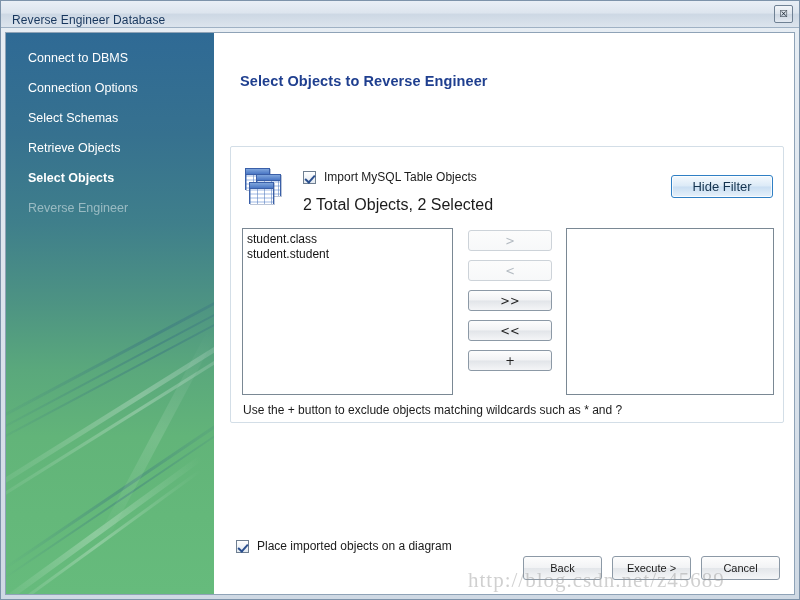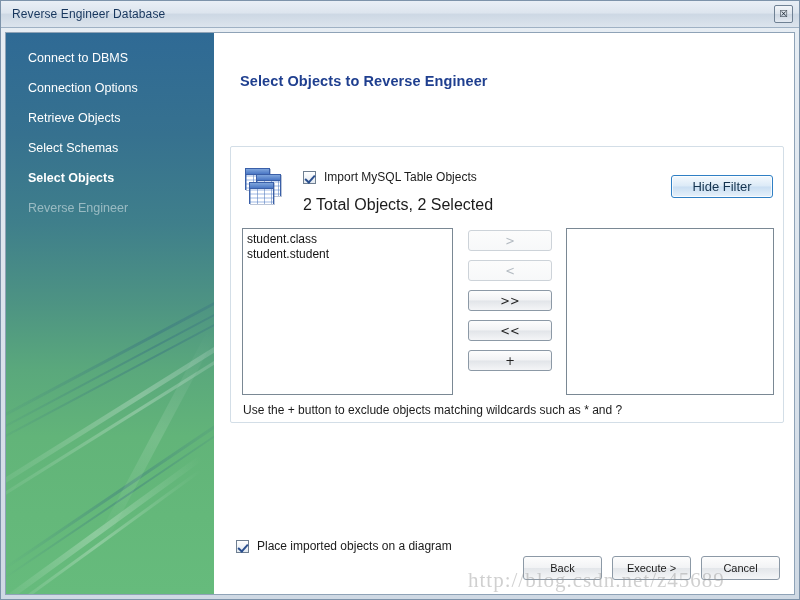--- a/index.html
+++ b/index.html
@@ -28,21 +28,21 @@
   }
 
   
   .titlebar {
     position: relative;
     height: 27px;
     flex: 0 0 27px;
     background: linear-gradient(180deg, #e9eff6 0%, #dde5ee 45%, #cdd8e4 52%, #dce4ed 100%);
     border-bottom: 1px solid #9fb1c4;
     display: flex;
-    align-items: center;
+    align-items: flex-end;
     padding-left: 11px;
     box-sizing: border-box;
   }
   .titlebar-title {
     font-size: 12px;
     color: #17365d;
     letter-spacing: 0.1px;
     white-space: nowrap;
   }
   .close-btn {
@@ -401,24 +401,24 @@
         <div class="swoosh" style="width:260px;height:3px;left:-40px;top:512px;transform:rotate(-36deg);"></div>
         <div class="swoosh" style="width:240px;height:10px;left:30px;top:400px;transform:rotate(-62deg);opacity:0.5;"></div>
 
         <div class="sidebar-item">
           <span>Connect to DBMS</span>
         </div>
         <div class="sidebar-item">
           <span>Connection Options</span>
         </div>
         <div class="sidebar-item">
+          <span>Select Schemas</span>
+        </div>
+        <div class="sidebar-item">
           <span>Retrieve Objects</span>
-        </div>
-        <div class="sidebar-item">
-          <span>Select Schemas</span>
         </div>
         <div class="sidebar-item current">
           <span>Select Objects</span>
         </div>
         <div class="sidebar-item disabled">
           <span>Reverse Engineer</span>
         </div>
       </div>
 
       <div class="content">

